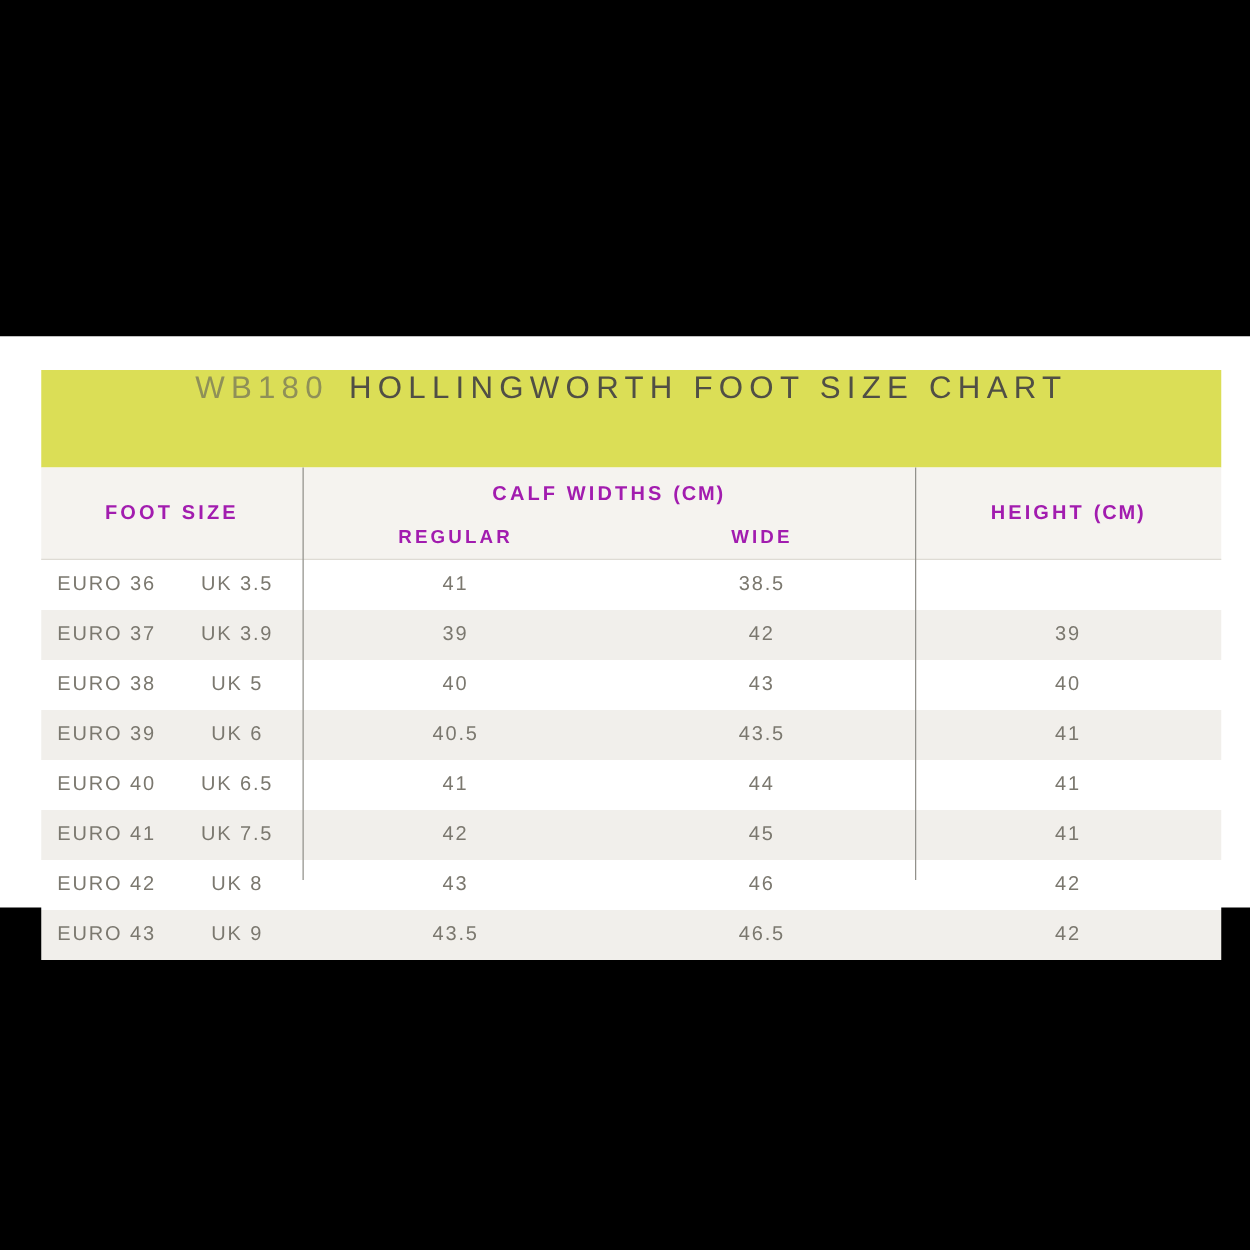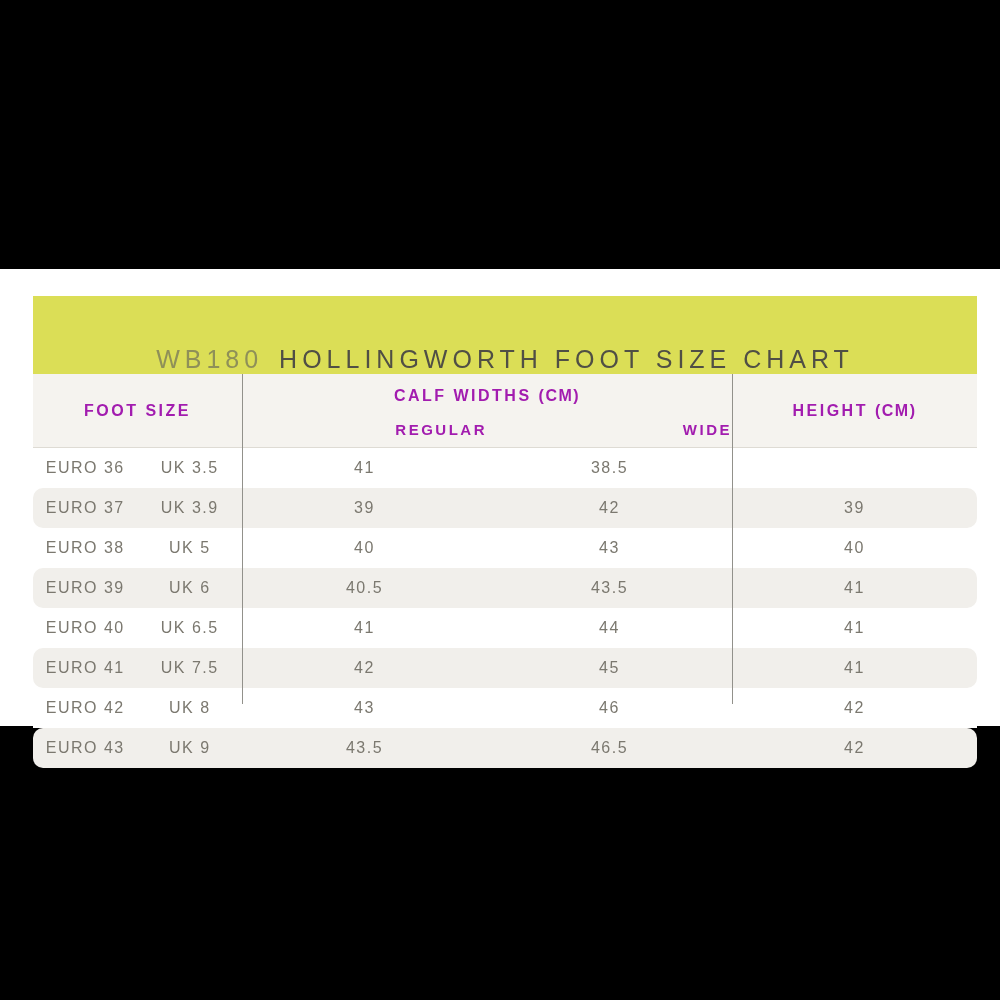--- a/index.html
+++ b/index.html
@@ -10,49 +10,49 @@
   }
   .letterbox { position:absolute; left:0; width:1000px; background:#000000; }
   .letterbox.top { top:0; height:269px; }
   .letterbox.bottom { top:726px; height:274px; }
 
   .size-chart { position:absolute; left:33px; top:296px; width:944px; }
 
   
   .banner {
     height:78px; background:#dbde56;
-    display:flex; align-items:flex-end; justify-content:center;
+    display:flex; align-items:flex-start; justify-content:center;
     font-size:25px; letter-spacing:5px; color:#504f45; white-space:nowrap;
   }
   .banner .model { color:#8f9058; margin-right:16px; }
 
   
   .header-band {
     height:74px; background:#f5f3ef; border-bottom:1px solid #dedbd4;
     display:grid; grid-template-columns:209px 490px 245px;
     color:#a21caf; font-weight:bold; letter-spacing:2.5px; font-size:16px;
     box-sizing:border-box;
   }
   .hcell-center { display:flex; align-items:center; justify-content:center; }
   .hcell-mid { display:flex; flex-direction:column; justify-content:space-between;
                padding:13px 0 9px 0; box-sizing:border-box; }
   .hcell-mid .top-label { display:flex; align-items:baseline; justify-content:center;text-align:center; }
   .hcell-mid .sub-labels { display:grid; grid-template-columns:245px 245px; font-size:15px; }
-  .hcell-mid .sub-labels div { text-align:right; }
+  .hcell-mid .sub-labels div { text-align:center; }
   .unit { font-size:16px; letter-spacing:1.5px; margin-left:7px; font-weight:bold; }
   .hlabel { display:flex; align-items:baseline; }
 
   
   .rows { width:944px; }
   .trow {
     display:grid; grid-template-columns:104.5px 104.5px 245px 245px 245px;
     height:40px; align-items:center; text-align:center;
     font-size:16px; color:#7b786f; letter-spacing:1.5px; background:#ffffff;
   }
-  .trow.alt { background:#f1efeb;border-radius:10px; }
+  .trow.alt { background:#f1efeb; }
 
   
   .vline { position:absolute; width:1px; top:78px; height:330px; background:#92918b; }
   .vline.v1 { left:209px; }
   .vline.v2 { left:699px; }
 </style>
 </head>
 <body>
 
 <div class="canvas">

